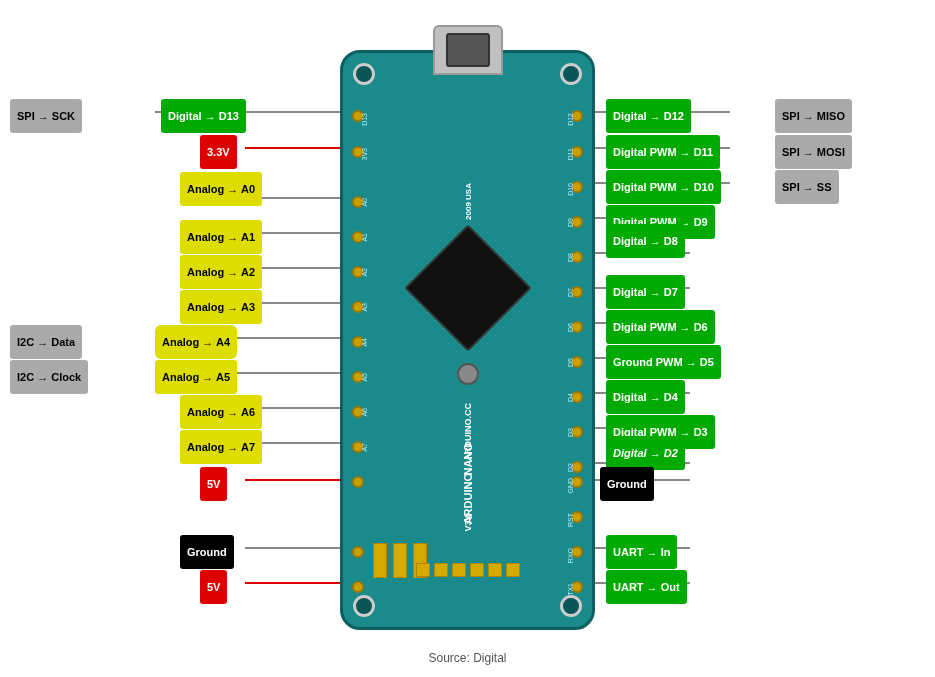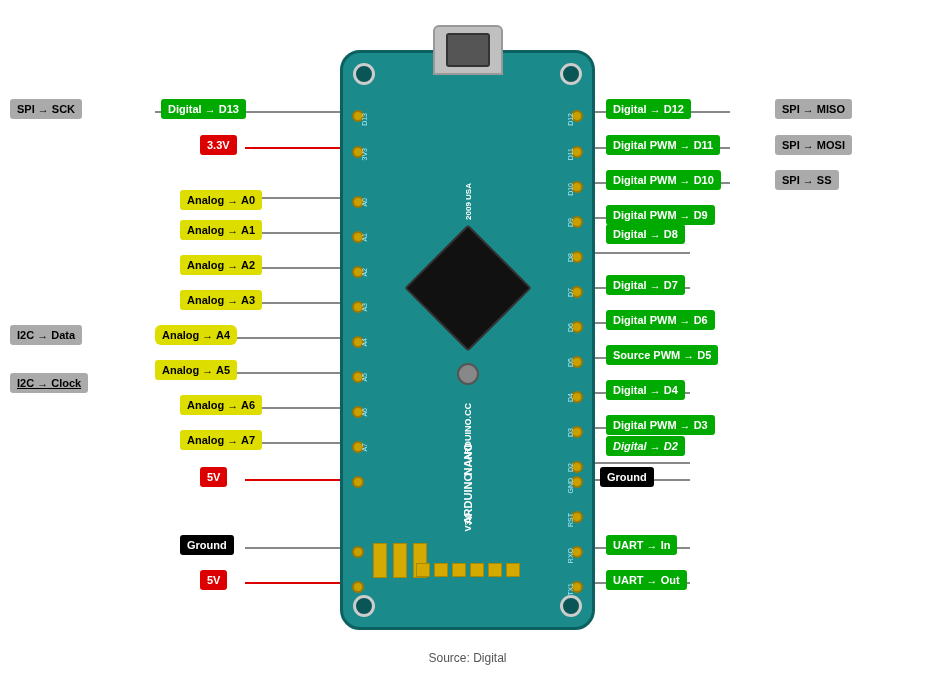--- a/index.html
+++ b/index.html
@@ -120,21 +120,21 @@
       width: 12px;
       height: 12px;
       border-radius: 50%;
       background: #c8a000;
       border: 2px solid #a07800;
     }
 
     
     .label-box {
       position: absolute;
-      padding: 4px 7px;
+      padding: 11px 7px;
       border-radius: 3px;
       font-size: 11px;
       font-weight: bold;
       white-space: nowrap;
       display: flex;
       align-items: center;
     }
 
     .label-green {
       background: #00aa00;
@@ -379,21 +379,21 @@
     <span>SPI → SCK</span>
   </div>
   <div class="label-box label-green" style="position:absolute; left:155px; top:99px;">
     <span>Digital     → D13</span>
   </div>
 
   <div class="label-box label-red" style="position:absolute; left:200px; top:135px;">
     <span>3.3V</span>
   </div>
 
-  <div class="label-box label-yellow" style="position:absolute; left:180px; top:190px;">
+  <div class="label-box label-yellow" style="position:absolute; left:180px; top:172px;">
     <span>Analog → A0</span>
   </div>
 
   <div class="label-box label-yellow" style="position:absolute; left:180px; top:220px;">
     <span>Analog → A1</span>
   </div>
 
   <div class="label-box label-yellow" style="position:absolute; left:180px; top:255px;">
     <span>Analog → A2</span>
   </div>
@@ -402,21 +402,21 @@
     <span>Analog → A3</span>
   </div>
 
   <div class="label-box label-gray" style="position:absolute; left:10px; top:325px;">
     <span>I2C → Data</span>
   </div>
   <div class="label-box label-yellow" style="position:absolute; left:155px; top:325px;border-radius:6px;">
     <span>Analog → A4</span>
   </div>
 
-  <div class="label-box label-gray" style="position:absolute; left:10px; top:373px;text-decoration:underline;">
+  <div class="label-box label-gray" style="position:absolute; left:10px; top:360px;">
     <span>I2C → Clock</span>
   </div>
   <div class="label-box label-yellow" style="position:absolute; left:155px; top:360px;">
     <span>Analog → A5</span>
   </div>
 
   <div class="label-box label-yellow" style="position:absolute; left:180px; top:395px;">
     <span>Analog → A6</span>
   </div>
 
@@ -467,21 +467,21 @@
 
   <div class="label-box label-green" style="position:absolute; left:600px; top:275px;">
     <span>Digital      → D7</span>
   </div>
 
   <div class="label-box label-green" style="position:absolute; left:600px; top:310px;">
     <span>Digital PWM → D6</span>
   </div>
 
   <div class="label-box label-green" style="position:absolute; left:600px; top:345px;">
-    <span>Source PWM → D5</span>
+    <span>Ground PWM → D5</span>
   </div>
 
   <div class="label-box label-green" style="position:absolute; left:600px; top:380px;">
     <span>Digital      → D4</span>
   </div>
 
   <div class="label-box label-green" style="position:absolute; left:600px; top:415px;">
     <span>Digital PWM → D3</span>
   </div>
 

